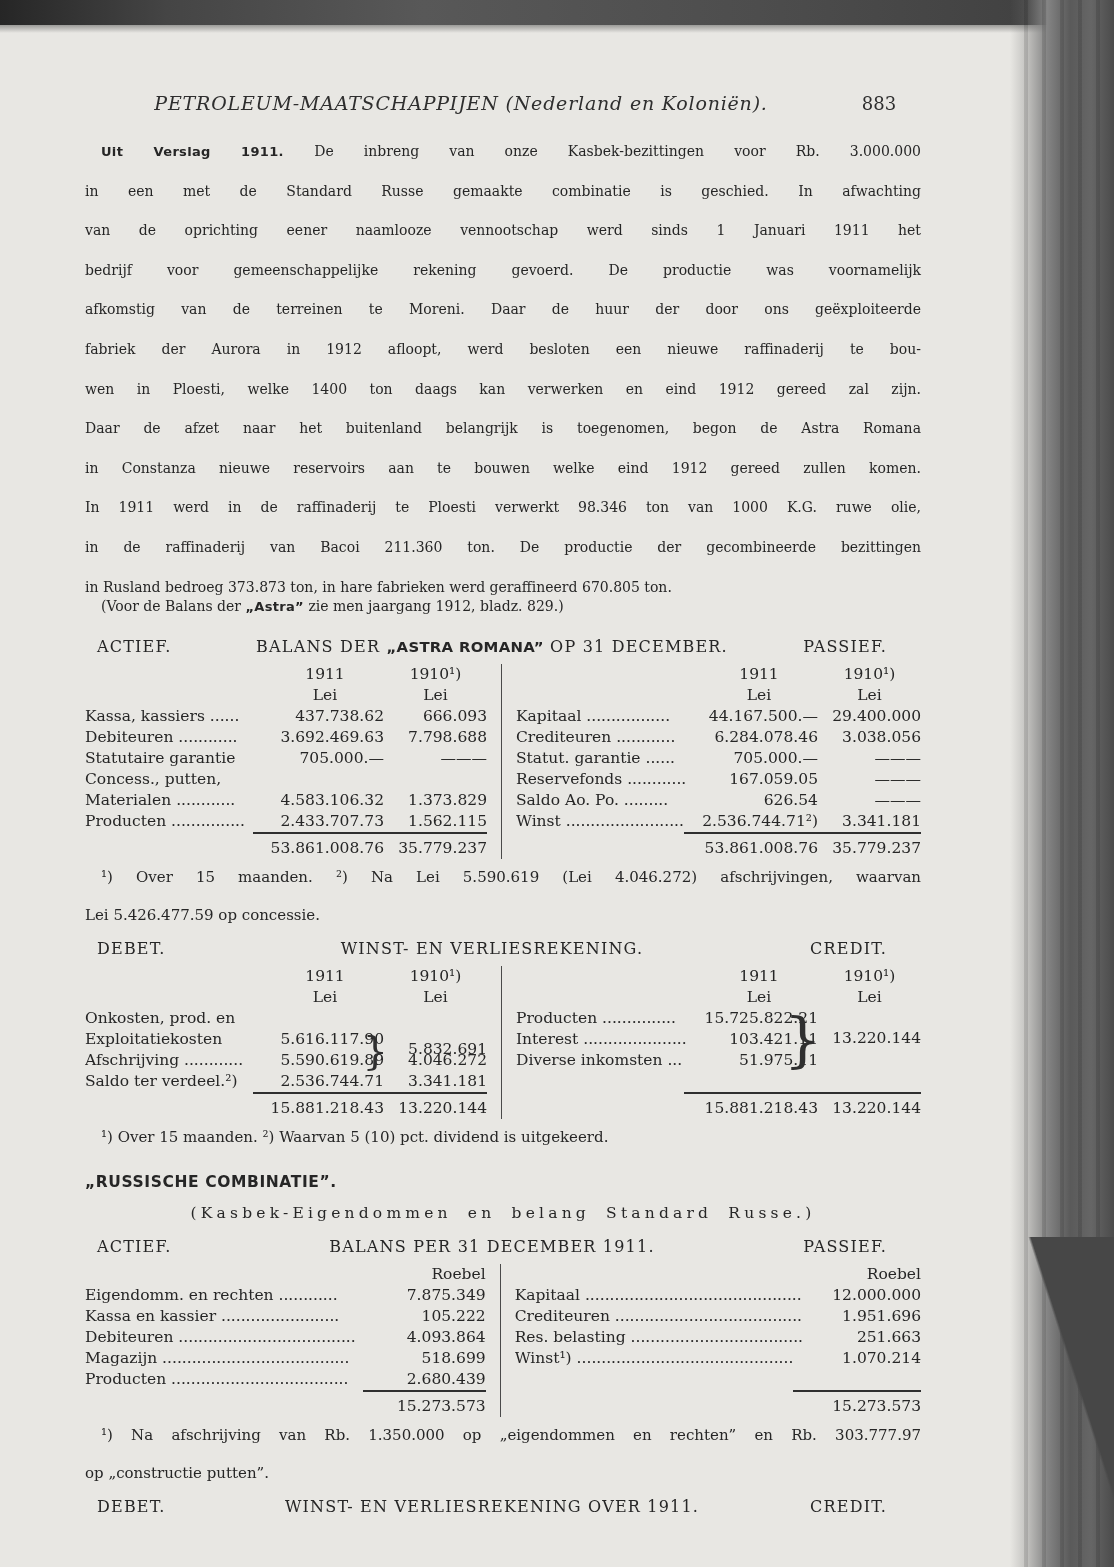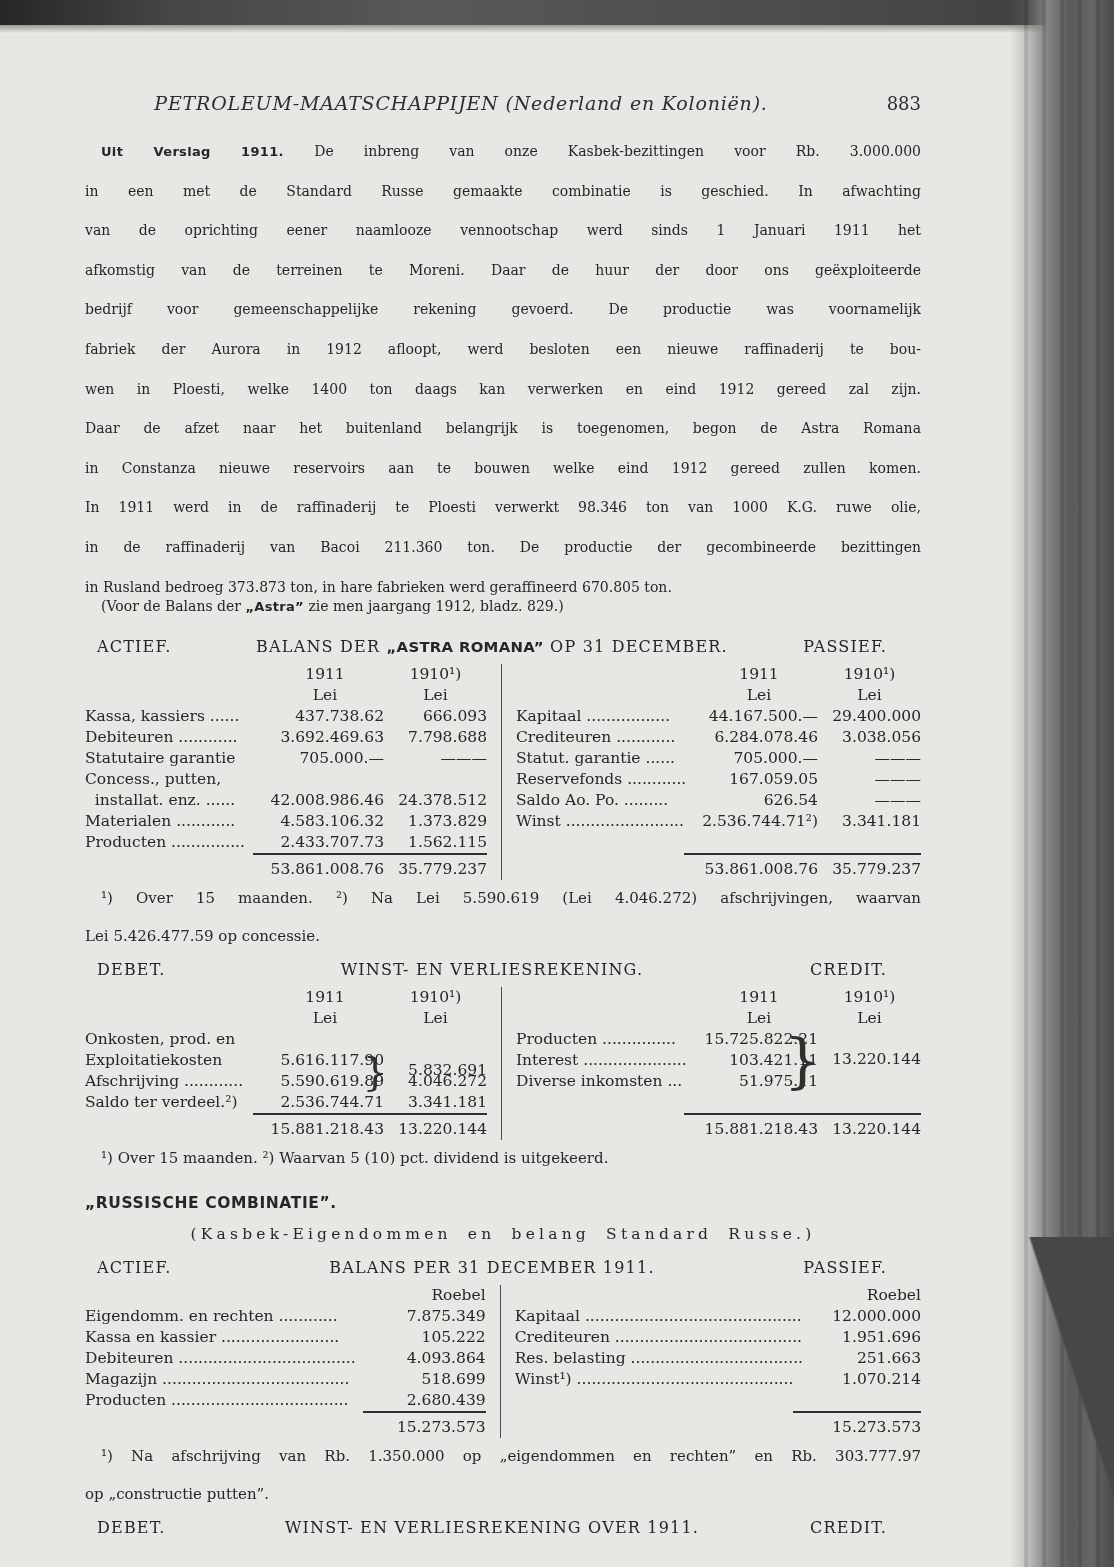--- a/index.html
+++ b/index.html
@@ -19,21 +19,21 @@
       repeating-linear-gradient(90deg,rgba(0,0,0,0) 0 14px,rgba(0,0,0,.12) 14px 18px),
       linear-gradient(90deg,rgba(110,110,110,0) 0%,rgba(110,110,110,.30) 16%,#848484 36%,#5a5a5a 58%,#666 78%,#4b4b4b 100%);}
   .corner-wedge{position:absolute;right:0;bottom:0;width:170px;height:330px;
     background:linear-gradient(252deg,#474747 0%,#474747 30%,rgba(71,71,71,0) 31%);}
 
   .content{position:absolute;left:85px;top:92px;width:836px;}
 
   
   .pghead{display:flex;align-items:baseline;font-size:19px;}
   .htitle{flex:1;text-align:center;font-style:italic;letter-spacing:.8px;color:#2e2e2e;}
-  .hnum{width:84px;text-align:right;font-size:18px;color:#2e2e2e;}
+  .hnum{width:84px;text-align:center;font-size:18px;color:#2e2e2e;}
 
   
   .para{margin-top:28px;font-size:14px;line-height:19.8px;}
   .pline{text-align:justify;}
   .pline[data-j="1"]::after{content:"";display:inline-block;width:100%;height:0;}
   .pline[data-ind="1"]{text-indent:16px;}
   .seg[data-b="1"]{font-weight:bold;font-family:"DejaVu Sans","Liberation Sans",sans-serif;font-size:.93em;letter-spacing:.3px;}
 
   
   .sheet{margin-top:16px;}
@@ -90,24 +90,24 @@
   <div class="pline" data-j="1" data-ind="1">
         <span><span class="seg" data-b="1">Uit Verslag 1911. </span><span class="seg">De inbreng van onze Kasbek-bezittingen voor Rb. 3.000.000</span></span>
       </div>
       <div class="pline" data-j="1">
         <span><span class="seg">in een met de Standard Russe gemaakte combinatie is geschied. In afwachting</span></span>
       </div>
       <div class="pline" data-j="1">
         <span><span class="seg">van de oprichting eener naamlooze vennootschap werd sinds 1 Januari 1911 het</span></span>
       </div>
       <div class="pline" data-j="1">
+        <span><span class="seg">bedrijf voor gemeenschappelijke rekening gevoerd. De productie was voornamelijk</span></span>
+      </div>
+      <div class="pline" data-j="1">
         <span><span class="seg">afkomstig van de terreinen te Moreni. Daar de huur der door ons geëxploiteerde</span></span>
-      </div>
-      <div class="pline" data-j="1">
-        <span><span class="seg">bedrijf voor gemeenschappelijke rekening gevoerd. De productie was voornamelijk</span></span>
       </div>
       <div class="pline" data-j="1">
         <span><span class="seg">fabriek der Aurora in 1912 afloopt, werd besloten een nieuwe raffinaderij te bou-</span></span>
       </div>
       <div class="pline" data-j="1">
         <span><span class="seg">wen in Ploesti, welke 1400 ton daags kan verwerken en eind 1912 gereed zal zijn.</span></span>
       </div>
       <div class="pline" data-j="1">
         <span><span class="seg">Daar de afzet naar het buitenland belangrijk is toegenomen, begon de Astra Romana</span></span>
       </div>
@@ -160,25 +160,20 @@
             </div>
             <div class="brow">
               <span class="lbl">Statutaire garantie</span>
               <span class="n1">705.000.—</span>
               <span class="n2">———</span>
             </div>
             <div class="brow">
               <span class="lbl">Concess., putten,</span>
               <span class="n1"></span>
               <span class="n2"></span>
-            </div>
-            <div class="brow">
-              <span class="lbl">  installat. enz. ......</span>
-              <span class="n1">42.008.986.46</span>
-              <span class="n2">24.378.512</span>
             </div>
             <div class="brow">
               <span class="lbl">Materialen ............</span>
               <span class="n1">4.583.106.32</span>
               <span class="n2">1.373.829</span>
             </div>
             <div class="brow">
               <span class="lbl">Producten ...............</span>
               <span class="n1">2.433.707.73</span>
               <span class="n2">1.562.115</span>

